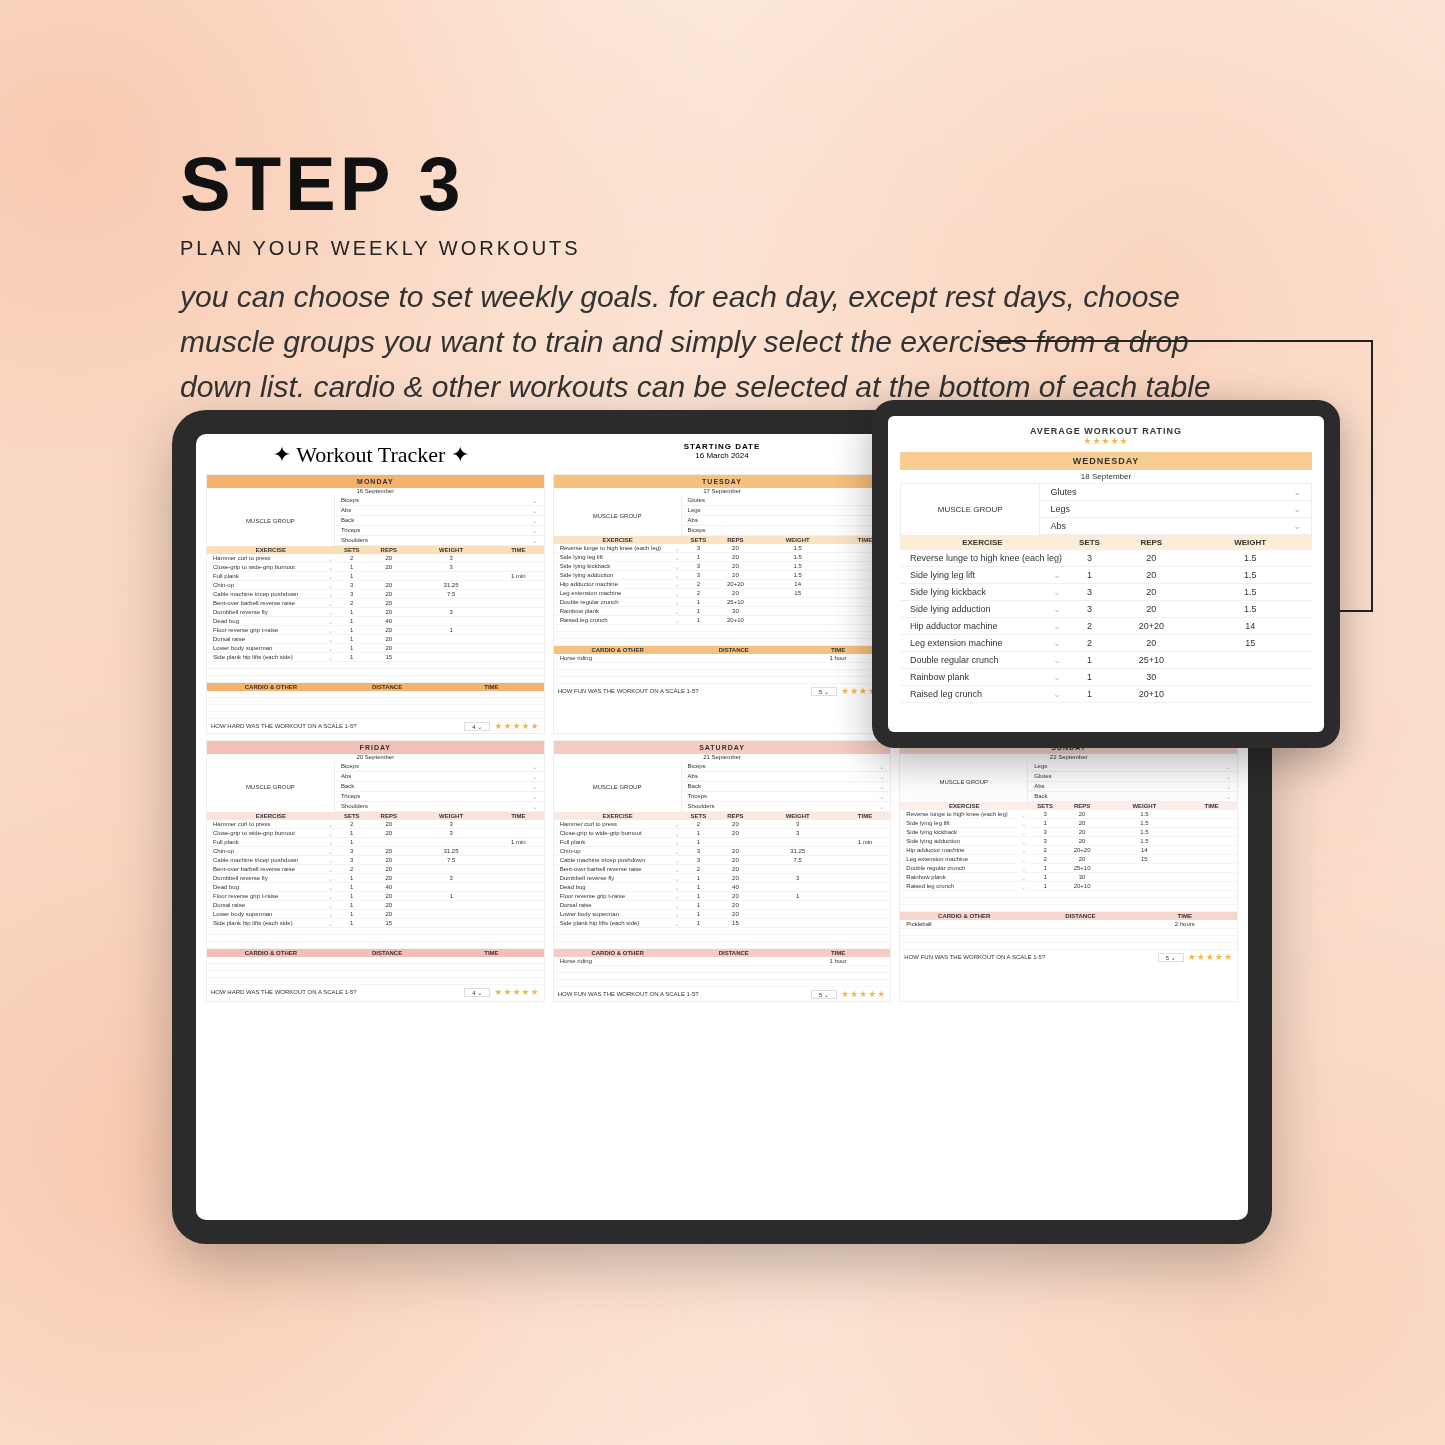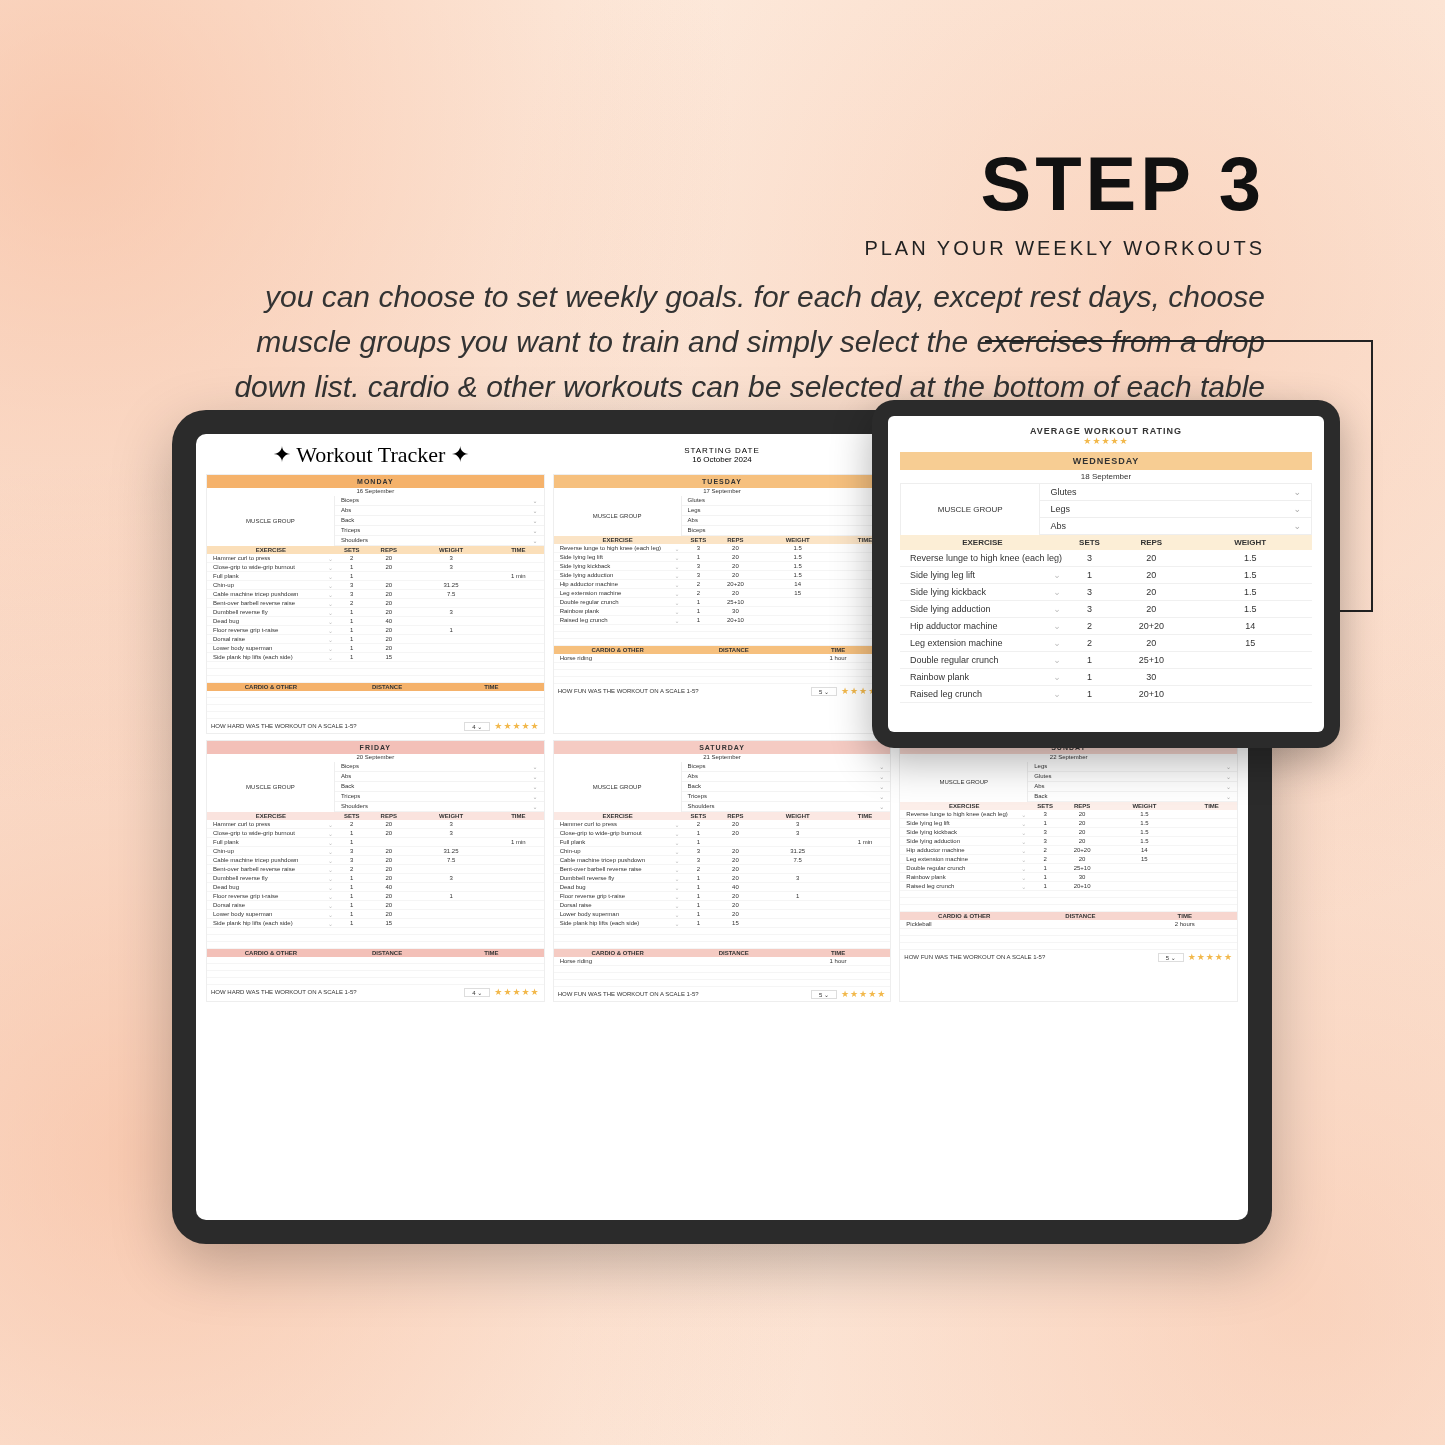--- a/index.html
+++ b/index.html
@@ -7,38 +7,38 @@
     width: 1445px; height: 1445px;
     font-family: -apple-system, BlinkMacSystemFont, "Segoe UI", Arial, sans-serif;
     background:
       radial-gradient(circle at 5% 10%, rgba(245,175,140,0.55) 0%, rgba(245,175,140,0) 35%),
       radial-gradient(circle at 80% 20%, rgba(245,175,140,0.35) 0%, rgba(245,175,140,0) 40%),
       radial-gradient(circle at 10% 80%, rgba(245,175,140,0.55) 0%, rgba(245,175,140,0) 40%),
       radial-gradient(circle at 90% 90%, rgba(245,175,140,0.4) 0%, rgba(245,175,140,0) 40%),
       linear-gradient(180deg, #fdecdf 0%, #fbe4d5 50%, #fdecdf 100%);
     position: relative; overflow: hidden;
   }
-  .hero { text-align: right; padding: 140px 180px 0; }
+  .hero { text-align: left; padding: 140px 180px 0; }
   .hero h1 { font-size: 76px; letter-spacing: 4px; font-weight: 800; color:#111; }
   .hero h2 { font-size: 20px; letter-spacing: 3px; font-weight: 500; color:#222; margin-top:10px;}
   .hero p  { font-size: 30px; font-style: italic; color:#333; margin-top:14px; line-height:1.5;}
   .callout-line { position:absolute; pointer-events:none; }
   .cl-h1 { top:340px; right:72px; width:388px; height:2px; background:#222; }
   .cl-v  { top:340px; right:72px; width:2px; height:270px; background:#222; }
   .cl-h2 { top:610px; right:72px; width:80px; height:2px; background:#222; }
   .cl-dot{ top:604px; right:150px; width:14px; height:14px; border-radius:50%; background:#222; }
 
   
   .tablet { position:absolute; left:172px; top:410px; width:1100px; height:834px;
             background:#2b2b2b; border-radius:34px; padding:24px; box-shadow:0 20px 60px rgba(0,0,0,0.25);}
   .screen { width:100%; height:100%; background:#fff; border-radius:10px; overflow:hidden; padding:8px 10px; position:relative;}
-  .top-row { display:flex; align-items:center; gap:20px; margin-bottom:6px;}
+  .top-row { display:flex; align-items:flex-start; gap:20px; margin-bottom:6px;}
   .app-title { font-family: "Brush Script MT", cursive; font-size:22px; flex:0 0 330px; text-align:center;}
   .starting { flex:1; text-align:center; font-size:8px;}
-  .starting .lbl{font-weight:400; letter-spacing:1px;}
+  .starting .lbl{font-weight:700; letter-spacing:1px;}
   .avg { flex:0 0 330px; text-align:center; font-size:8px;}
   .avg .lbl{font-weight:700; letter-spacing:1px;}
   .stars{color:#f2b84b; font-size:9px; letter-spacing:1px;}
 
   .grid3 { display:grid; grid-template-columns: repeat(3, 1fr); gap:8px; }
   .day   { border:1px solid #eee; font-size:6px; color:#333; }
   .dayhead { text-align:center; padding:3px 0; font-weight:700; letter-spacing:1px; font-size:7px;}
   .daydate { text-align:center; font-size:6px; padding-bottom:2px;}
   .orange .dayhead{ background:#f5b26b;} .orange .sub{background:#fbdfb9;} .orange .bar{background:#f5b26b;}
   .orange2 .dayhead{ background:#f6c07e;} .orange2 .sub{background:#fbe4c6;} .orange2 .bar{background:#f6c07e;}
@@ -106,21 +106,21 @@
 <div class="callout-line cl-v"></div>
 <div class="callout-line cl-h2"></div>
 <div class="callout-line cl-dot"></div>
 
 <div class="tablet">
   <div class="screen">
     <div class="top-row">
       <div class="app-title">✦ <span>Workout Tracker</span> ✦</div>
       <div class="starting">
         <div class="lbl">STARTING DATE</div>
-        <div>16 October 2024</div>
+        <div>16 March 2024</div>
       </div>
       <div class="avg">
         <div class="lbl">AVERAGE WORKOUT RATING</div>
         <div class="stars">★★★★★</div>
       </div>
     </div>
     <div class="grid3" id="days-top">
         <div class="day orange">
     <div class="dayhead">MONDAY</div>
     <div class="daydate">16 September</div>

